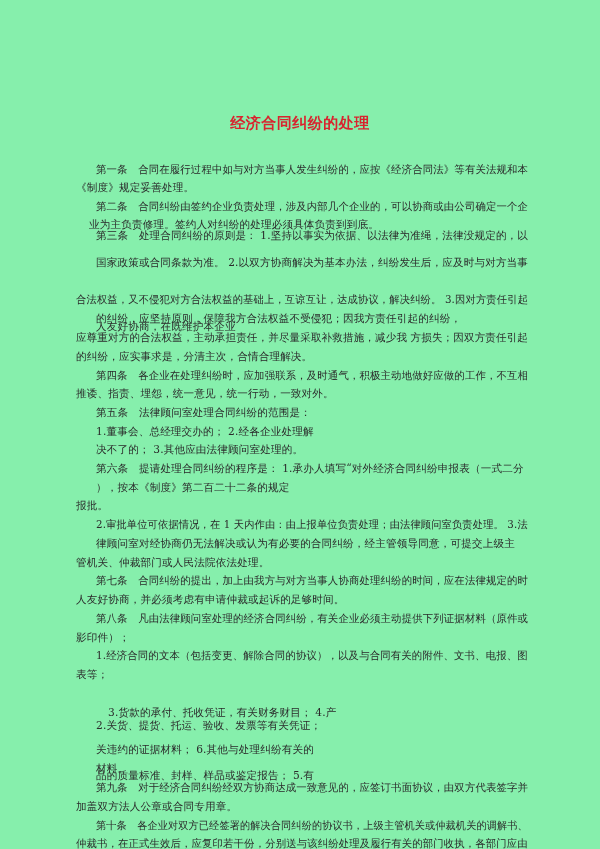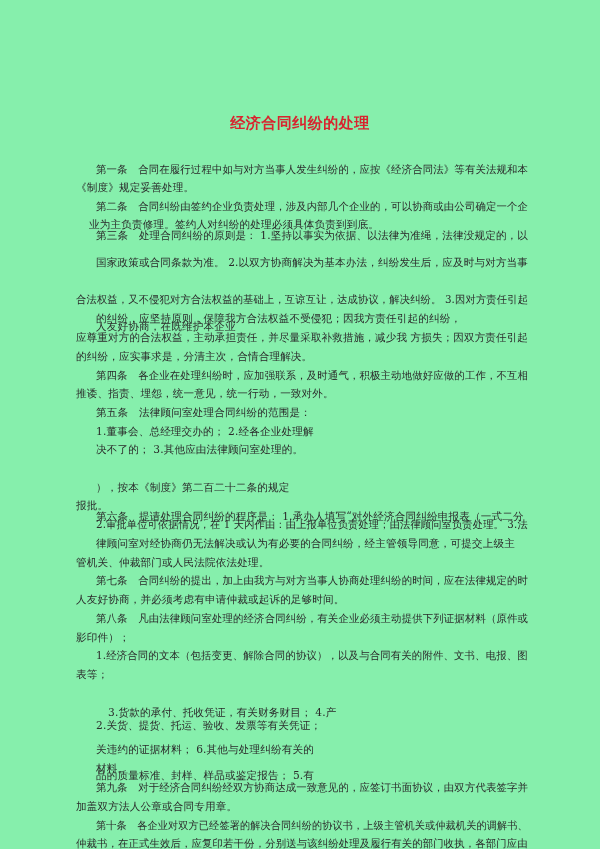--- a/index.html
+++ b/index.html
@@ -32,21 +32,21 @@
       <div class="line l1" style="top: 274px; color: rgb(42, 42, 42); margin-top: 45px;">人友好协商，在既维护本企业</div>
       <div class="line l0" style="top: 292px; color: rgb(42, 42, 42); transform-origin: 0px 0px; transform: scaleX(0.972);">合法权益，又不侵犯对方合法权益的基础上，互谅互让，达成协议，解决纠纷。 3.因对方责任引起</div>
       <div class="line l1" style="top: 311px; color: rgb(42, 42, 42);">的纠纷，应坚持原则，保障我方合法权益不受侵犯；因我方责任引起的纠纷，</div>
       <div class="line l0" style="top: 330px; color: rgb(42, 42, 42); transform-origin: 0px 0px; transform: scaleX(0.994);">应尊重对方的合法权益，主动承担责任，并尽量采取补救措施，减少我 方损失；因双方责任引起</div>
       <div class="line l0" style="top: 349px; color: rgb(42, 42, 42);">的纠纷，应实事求是，分清主次，合情合理解决。</div>
       <div class="line l1" style="top: 368px; color: rgb(42, 42, 42); transform-origin: 0px 0px; transform: scaleX(0.981);">第四条　各企业在处理纠纷时，应加强联系，及时通气，积极主动地做好应做的工作，不互相</div>
       <div class="line l0" style="top: 386px; color: rgb(42, 42, 42);">推诿、指责、埋怨，统一意见，统一行动，一致对外。</div>
       <div class="line l1" style="top: 405px; color: rgb(42, 42, 42); text-align: center;">第五条　法律顾问室处理合同纠纷的范围是：</div>
       <div class="line l1" style="top: 424px; color: rgb(42, 42, 42);">1.董事会、总经理交办的； 2.经各企业处理解</div>
       <div class="line l1" style="top: 442px; color: rgb(42, 42, 42); text-align: center;">决不了的； 3.其他应由法律顾问室处理的。</div>
-      <div class="line l1" style="top: 461px; color: rgb(42, 42, 42); margin-top: 48px;">第六条　提请处理合同纠纷的程序是： 1.承办人填写“对外经济合同纠纷申报表（一式二分</div>
+      <div class="line l1" style="top: 461px; color: rgb(42, 42, 42);">第六条　提请处理合同纠纷的程序是： 1.承办人填写“对外经济合同纠纷申报表（一式二分</div>
       <div class="line l1" style="top: 480px; color: rgb(42, 42, 42);">），按本《制度》第二百二十二条的规定</div>
       <div class="line l0" style="top: 498px; color: rgb(42, 42, 42);">报批。</div>
       <div class="line l1" style="top: 517px; color: rgb(42, 42, 42); transform-origin: 0px 0px; transform: scaleX(0.967);">2.审批单位可依据情况，在 1 天内作由：由上报单位负责处理；由法律顾问室负责处理。 3.法</div>
       <div class="line l1" style="top: 536px; color: rgb(42, 42, 42);">律顾问室对经协商仍无法解决或认为有必要的合同纠纷，经主管领导同意，可提交上级主</div>
       <div class="line l0" style="top: 555px; color: rgb(42, 42, 42);">管机关、仲裁部门或人民法院依法处理。</div>
       <div class="line l1" style="top: 573px; color: rgb(42, 42, 42); transform-origin: 0px 0px; transform: scaleX(0.981);">第七条　合同纠纷的提出，加上由我方与对方当事人协商处理纠纷的时间，应在法律规定的时</div>
       <div class="line l0" style="top: 592px; color: rgb(42, 42, 42);">人友好协商，并必须考虑有申请仲裁或起诉的足够时间。</div>
       <div class="line l1" style="top: 611px; color: rgb(42, 42, 42); transform-origin: 0px 0px; transform: scaleX(0.981);">第八条　凡由法律顾问室处理的经济合同纠纷，有关企业必须主动提供下列证据材料（原件或</div>
       <div class="line l0" style="top: 630px; color: rgb(42, 42, 42);">影印件）；</div>
       <div class="line l1" style="top: 648px; color: rgb(42, 42, 42); transform-origin: 0px 0px; transform: scaleX(0.981);">1.经济合同的文本（包括变更、解除合同的协议），以及与合同有关的附件、文书、电报、图</div>

